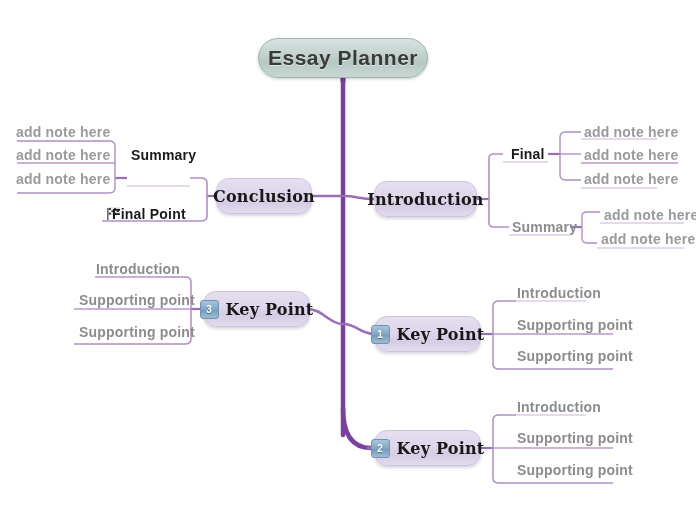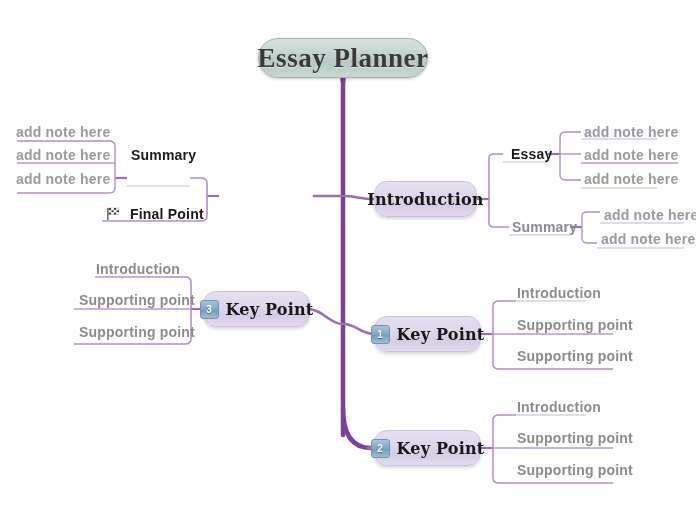--- a/index.html
+++ b/index.html
@@ -34,23 +34,23 @@
     white-space: nowrap;
   }
 
   .root-node {
     border-radius: 24px;
     background: linear-gradient(to bottom, #d7e3e1 0%, #c3d2cf 42%, #b6c8c4 60%, #c9d7d4 100%);
     border: 1px solid #9fb3af;
     box-shadow: 0 1px 3px rgba(0,0,0,0.22);
   }
   .root-label {
-    font-family: Liberation Serif, serif;
-    font-weight: bold;
-    font-size: 27px;
+    font-family: Liberation Sans, sans-serif;
+    font-weight: bold;
+    font-size: 21px;
     color: #3a3a3a;
     letter-spacing: 0.5px;
     text-shadow: 0 1px 0 rgba(255,255,255,0.5);
   }
 
   .topic-node {
     border-radius: 13px;
     background: linear-gradient(to bottom, #e5dfef 0%, #ded6ea 45%, #d6cce4 70%, #e2dbee 100%);
     border: 1px solid #cdc2dd;
     box-shadow: 0 2px 3px rgba(70,50,100,0.20);
@@ -181,37 +181,40 @@
   </svg>
 
   <div class="node root-node" style="left:258px; top:38px; width:170px; height:40px;">
     <span class="root-label">Essay Planner</span>
   </div>
 
   <div class="node topic-node" style="left:374px; top:181px; width:103px; height:36px;">
     <span class="topic-label">Introduction</span>
   </div>
 
+  <div class="node topic-node" style="left:216px; top:178px; width:96px; height:36px;">
+    <span class="topic-label">Conclusion</span>
+  </div>
 
   <div class="node topic-node" style="left:374px; top:316px; width:107px; height:36px;">
     <span class="num-badge">1</span>
     <span class="topic-label">Key Point</span>
   </div>
 
   <div class="node topic-node" style="left:374px; top:430px; width:107px; height:36px;">
     <span class="num-badge">2</span>
     <span class="topic-label">Key Point</span>
   </div>
 
   <div class="node topic-node" style="left:203px; top:291px; width:107px; height:36px;">
     <span class="num-badge">3</span>
     <span class="topic-label">Key Point</span>
   </div>
 
-  <div class="leaf dark" style="left:511px; top:148px;">Essay</div>
+  <div class="leaf dark" style="left:511px; top:148px;">Final</div>
 
   <div class="leaf note" style="left:584px; top:126px;">add note here</div>
   <div class="leaf note" style="left:584px; top:149px;">add note here</div>
   <div class="leaf note" style="left:584px; top:173px;">add note here</div>
 
   <div class="leaf grey" style="left:512px; top:221px;">Summary</div>
   <div class="leaf note" style="left:604px; top:209px;">add note here</div>
   <div class="leaf note" style="left:601px; top:233px;">add note here</div>
 
   <div class="leaf dark" style="left:131px; top:149px;">Summary</div>
@@ -231,21 +234,21 @@
       <rect x="7.8" y="5.4" width="2.6" height="2.2" fill="#3a3a3a"></rect>
       <rect x="5.2" y="1" width="2.6" height="2.2" fill="#ffffff"></rect>
       <rect x="10.4" y="1" width="2.6" height="2.2" fill="#ffffff"></rect>
       <rect x="2.6" y="3.2" width="2.6" height="2.2" fill="#ffffff"></rect>
       <rect x="7.8" y="3.2" width="2.6" height="2.2" fill="#ffffff"></rect>
       <rect x="5.2" y="5.4" width="2.6" height="2.2" fill="#ffffff"></rect>
       <rect x="10.4" y="5.4" width="2.6" height="2.2" fill="#ffffff"></rect>
     </g>
     <rect x="2.6" y="1" width="10.4" height="6.6" fill="none" stroke="#8a8a8a" stroke-width="0.4"></rect>
   </svg>
-  <div class="leaf dark" style="left:130px; top:208px;">Final Point</div>
+  <div class="leaf dark" style="left:112px; top:208px;">Final Point</div>
 
   <div class="leaf grey" style="left:517px; top:287px;">Introduction</div>
   <div class="leaf grey" style="left:517px; top:319px;">Supporting point</div>
   <div class="leaf grey" style="left:517px; top:350px;">Supporting point</div>
 
   <div class="leaf grey" style="left:517px; top:401px;">Introduction</div>
   <div class="leaf grey" style="left:517px; top:432px;">Supporting point</div>
   <div class="leaf grey" style="left:517px; top:464px;">Supporting point</div>
 
   <div class="leaf grey" style="left:96px; top:263px;">Introduction</div>

